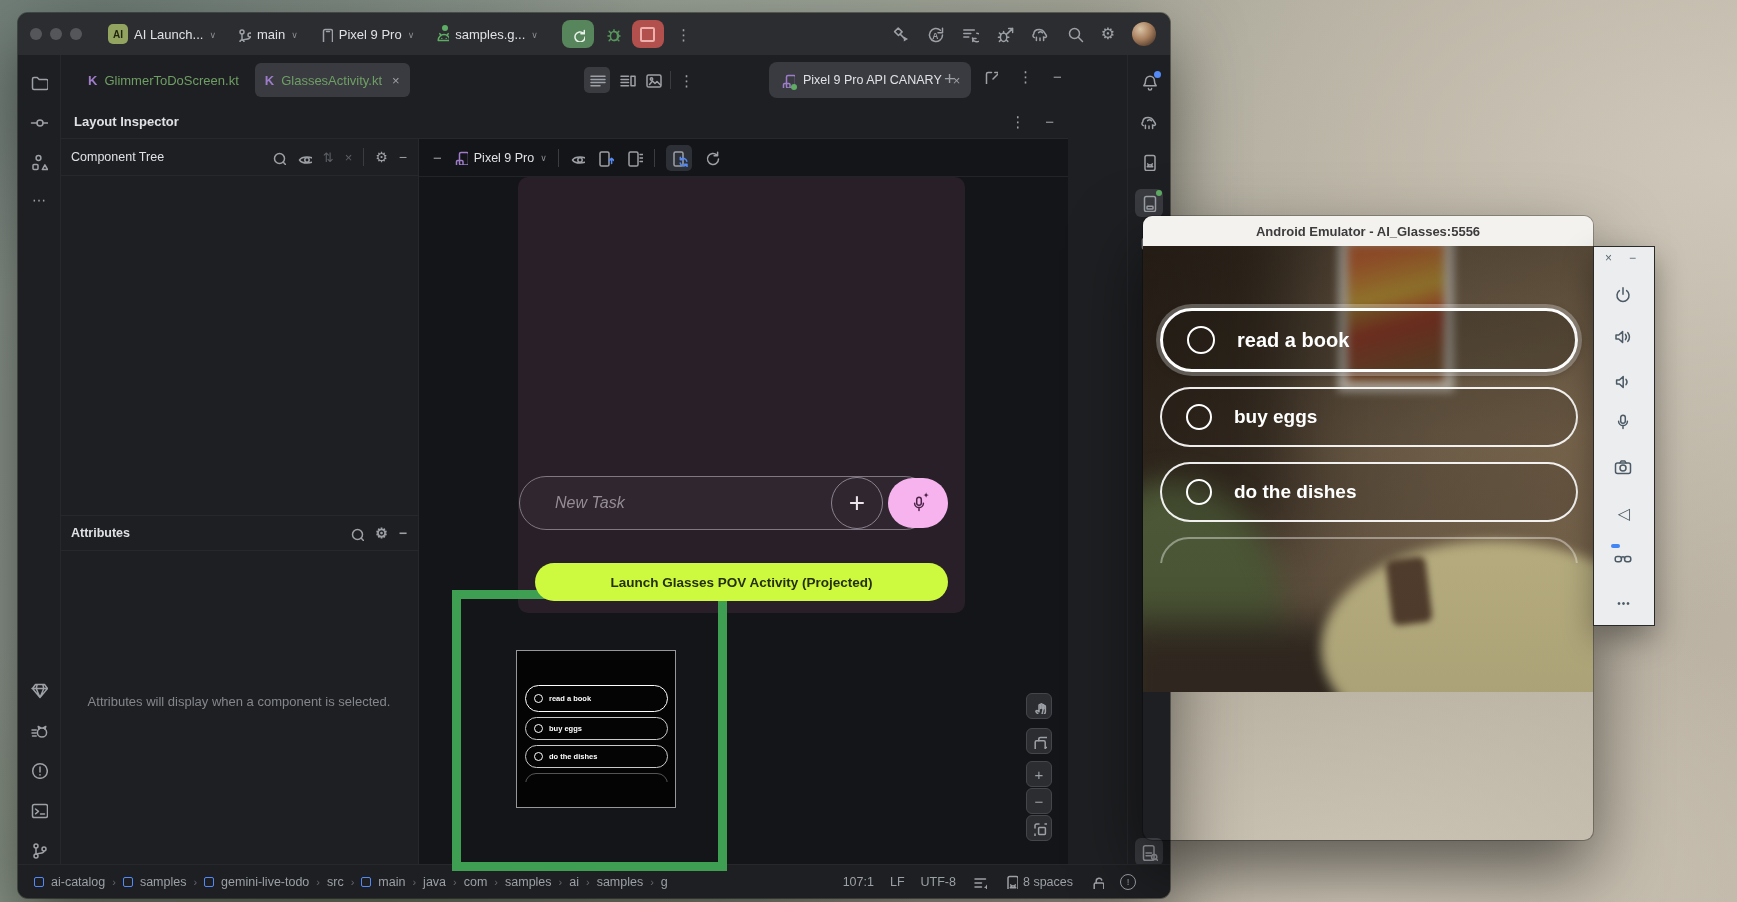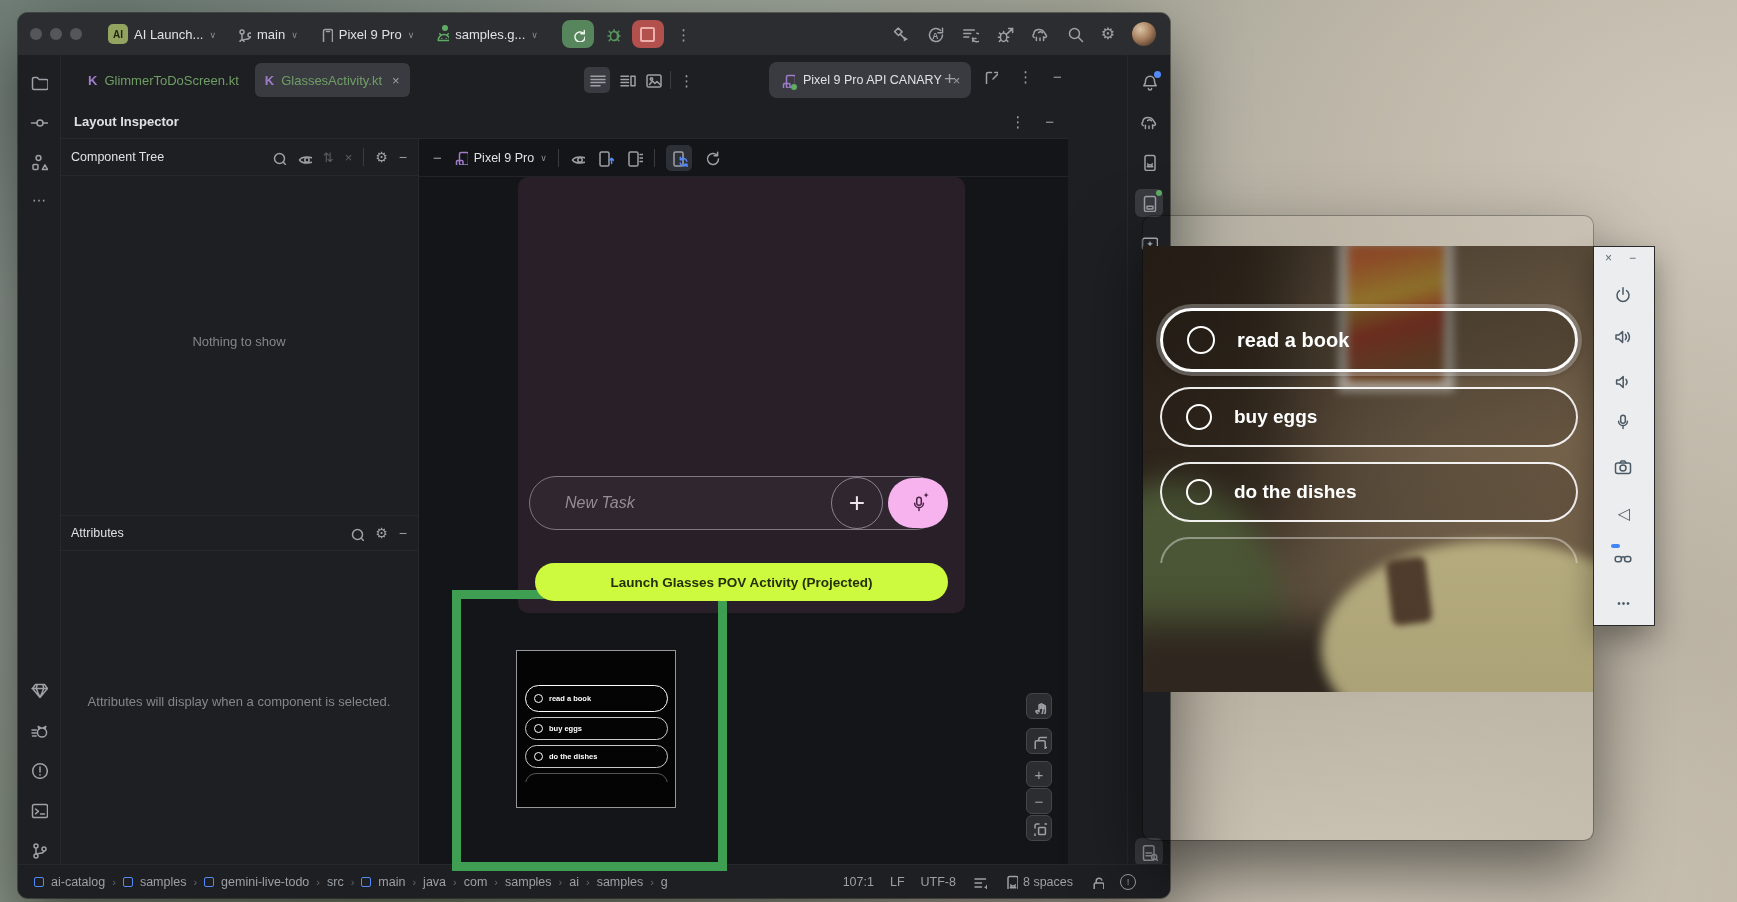--- a/index.html
+++ b/index.html
@@ -57,34 +57,34 @@
 
   
   .lih{position:absolute;left:42px;top:92px;width:1008px;height:34px;border-bottom:1px solid #26282b;display:flex;align-items:center;
       padding:0 14px;font-weight:bold;font-size:13px;color:#dfe1e5;box-sizing:border-box;}
   .lih-right{margin-left:auto;display:flex;gap:20px;color:#9da0a6;font-weight:normal;}
   .ptool{position:absolute;display:flex;align-items:center;padding:0 11px;font-size:12.5px;color:#dfe1e5;box-sizing:border-box;
       border-bottom:1px solid #26282b;}
   .ptool .ticons{margin-left:auto;display:flex;align-items:center;gap:11px;color:#9da0a6;}
   .dim{color:#5c5f66;}
   #ct-tool{left:42px;top:126px;width:358px;height:37px;}
-  #at-tool{left:42px;top:502px;width:358px;height:36px;border-top:1px solid #26282b;}
+  #at-tool{left:42px;top:502px;width:358px;height:36px;border-top:1px solid #26282b;font-weight:bold;}
   .pempty{position:absolute;left:42px;width:358px;display:flex;align-items:center;justify-content:center;color:#83868c;font-size:13px;text-align:center;}
   #ct-body{top:163px;height:330px;}
   #at-body{top:538px;height:300px;padding:0 8px;box-sizing:border-box;}
   .vdiv{position:absolute;left:400px;top:126px;bottom:34px;width:1px;background:#26282b;}
 
   
   .dpane{position:absolute;left:401px;top:126px;width:649px;height:725px;background:#141518;}
   .dpt{height:37px;border-bottom:1px solid #222428;display:flex;align-items:center;padding:0 14px;gap:11px;font-size:12.5px;color:#dfe1e5;}
   .purp{color:#9e7cc9;}
   .dpt-sel{background:#2d3036;border-radius:5px;padding:4px;}
 
   .phone{position:absolute;left:99px;top:38px;width:447px;height:436px;background:#281f28;border-radius:10px;}
-  .ntask{position:absolute;left:11px;top:299px;width:413px;height:54px;border-radius:27px;border:1.5px solid #7f7781;background:#2f262f;
+  .ntask{position:absolute;left:1px;top:299px;width:413px;height:54px;border-radius:27px;border:1.5px solid #7f7781;background:#2f262f;
       box-sizing:border-box;padding:0 120px 0 35px;color:#cfc7cf;font-size:16px;font-style:italic;outline:none;font-family:"Liberation Sans",sans-serif;}
   .ntask::placeholder{color:#958d95;font-style:italic;}
   .addbtn{position:absolute;left:313px;top:300px;width:52px;height:52px;border-radius:50%;border:1px solid #8a8290;color:#ece6ec;
       display:flex;align-items:center;justify-content:center;font-size:28px;font-weight:300;box-sizing:border-box;background:transparent;}
   .micbtn{position:absolute;left:370px;top:301px;width:60px;height:50px;border-radius:25px;background:#f6b3ee;color:#4c2347;
       display:flex;align-items:center;justify-content:center;}
   .micbtn .spark{position:absolute;font-size:8px;transform:translate(8px,-8px);}
   .launch{position:absolute;left:17px;top:386px;width:413px;height:38px;border-radius:19px;background:#cdf93f;color:#25300a;
       display:flex;align-items:center;justify-content:center;font-size:13.5px;font-weight:bold;z-index:31;}
 
@@ -584,21 +584,20 @@
               <use href="#sy-eye"></use>
             </svg>
           </span>
         <span class="glyph dim" style="font-size:13px">⇅</span>
         <span class="glyph dim" style="font-size:13px">×</span>
         <span class="vsep"></span>
         <span class="glyph" style="font-size:14px">⚙</span>
         <span class="glyph" style="font-size:14px">−</span>
       </span>
     </div>
-    <div class="pempty" id="ct-body">Nothing to show</div>
 
     <div class="ptool" id="at-tool">
       <span>Attributes</span>
       <span class="ticons">
         <span>
             <svg class="i sm">
               <use href="#sy-search"></use>
             </svg>
           </span>
         <span class="glyph" style="font-size:14px">⚙</span>
@@ -752,20 +751,21 @@
             <svg class="i sm">
               <use href="#sy-lock"></use>
             </svg>
           </span>
         <span class="problem-badge glyph">!</span>
       </div>
     </div>
   </div>
 
   <div id="emu">
+    <div class="emu-title">Android Emulator - AI_Glasses:5556</div>
     <div class="emu-photo">
       <div class="ph-wall"></div>
       <div class="ph-darkl"></div>
       <div class="ph-frame">
           <div class="ph-art"></div>
         </div>
       <div class="ph-couch"></div>
       <div class="ph-floor"></div>
       <div class="ph-table"></div>
       <div class="ph-obj"></div>

